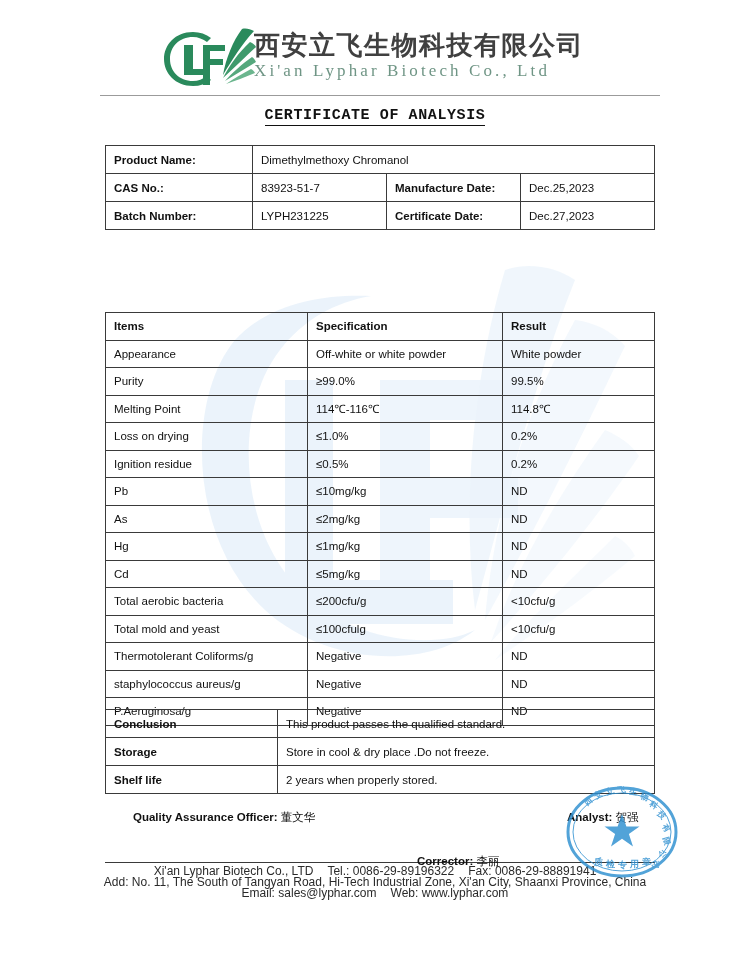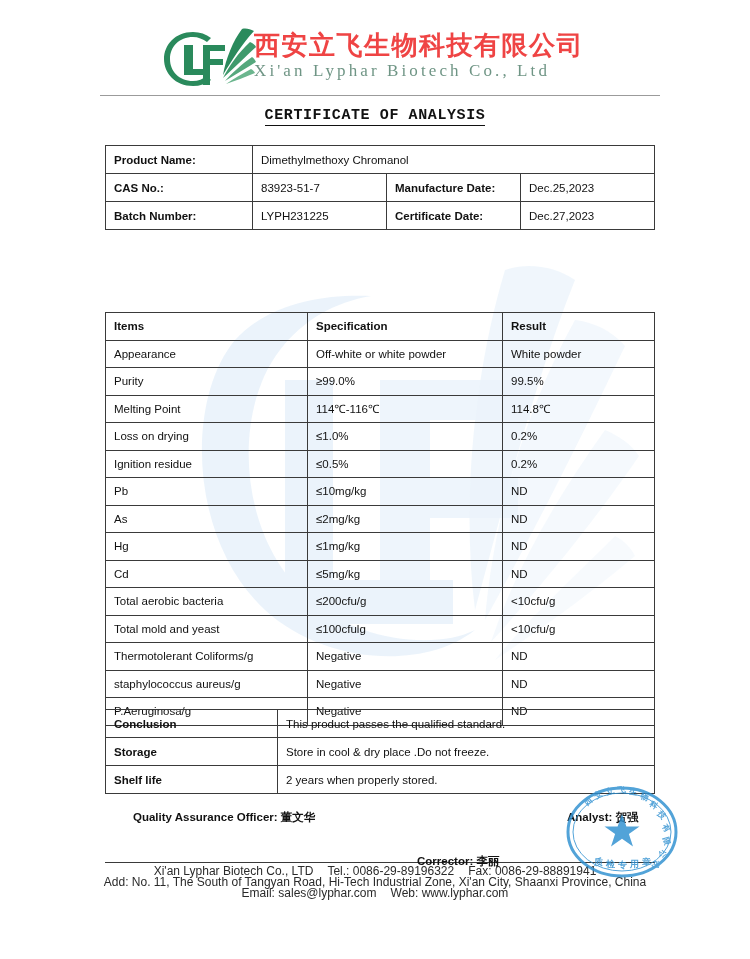--- a/index.html
+++ b/index.html
@@ -52,21 +52,21 @@
   }
   .company-block {
     position: absolute;
     left: 254px;
     top: 30px;
   }
   .company-cn {
     font-family: "DejaVu Sans", sans-serif;
     font-size: 26px;
     font-weight: bold;
-    color: #ef4444;
+    color: #404040;
     letter-spacing: 1.5px;
     line-height: 30px;
     white-space: nowrap;
   }
   .company-en {
     font-family: "Liberation Serif", serif;
     font-size: 17px;
     color: #6f9585;
     letter-spacing: 3.1px;
     line-height: 22px;
@@ -150,21 +150,21 @@
     top: 810px;
     width: 550px;
     height: 22px;
     z-index: 3;
     font-size: 11.5px;
     font-weight: bold;
   }
   .sign-item { position: absolute; white-space: nowrap; }
   .sign-item .name {
     font-family: "DejaVu Sans", sans-serif;
-    font-weight: bold;
+    font-weight: normal;
   }
   #sign-qa { left: 28px; }
   #sign-corrector { left: 312px; margin-top: 44px; }
   #sign-analyst { left: 462px; }
 
   
   .stamp {
     position: absolute;
     left: 563px;
     top: 786px;

